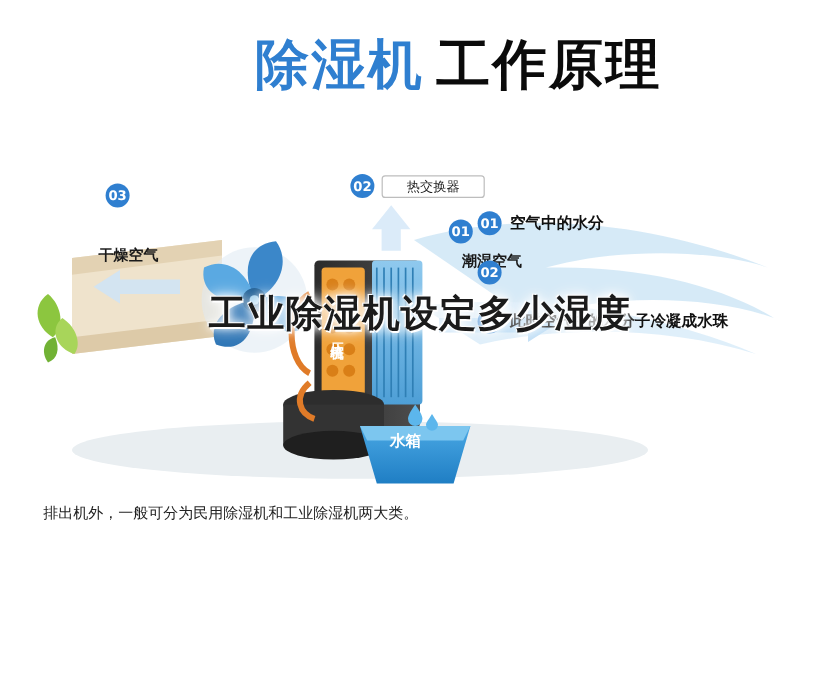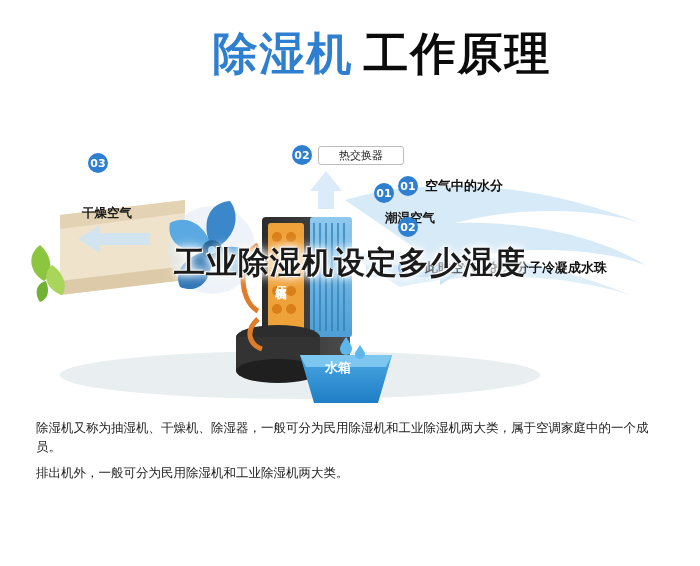--- a/index.html
+++ b/index.html
@@ -231,17 +231,16 @@
       <span class="badge">03</span>
       <span class="stext">此时空气中的水分子冷凝成水珠</span>
     </div>
   </div>
 
   <div class="overlay">
     <div>工业除湿机设定多少湿度</div>
   </div>
 
   <div class="body-text">
-    <p>除湿机又称为抽湿机、干燥机、除湿器，一般可分为民用除湿机和工业除湿机两大类，属于空调家庭中的一个成员。</p>
     <p>排出机外，一般可分为民用除湿机和工业除湿机两大类。</p>
   </div>
 
 </div>
 
 </body></html>

